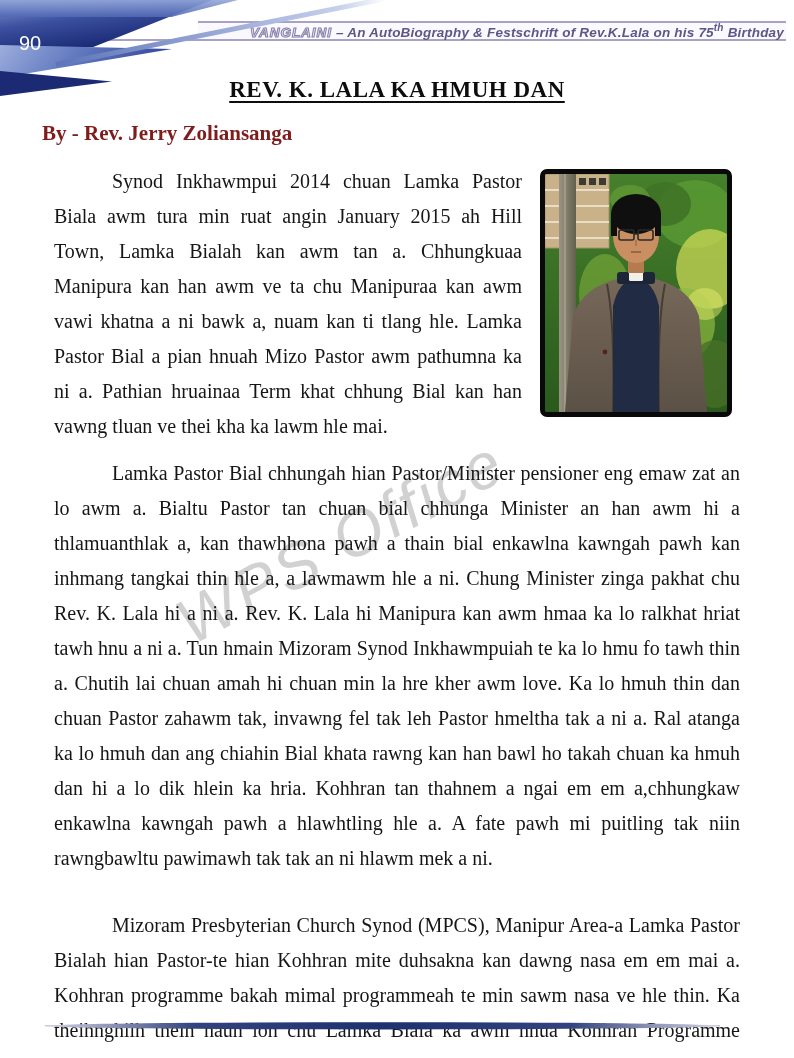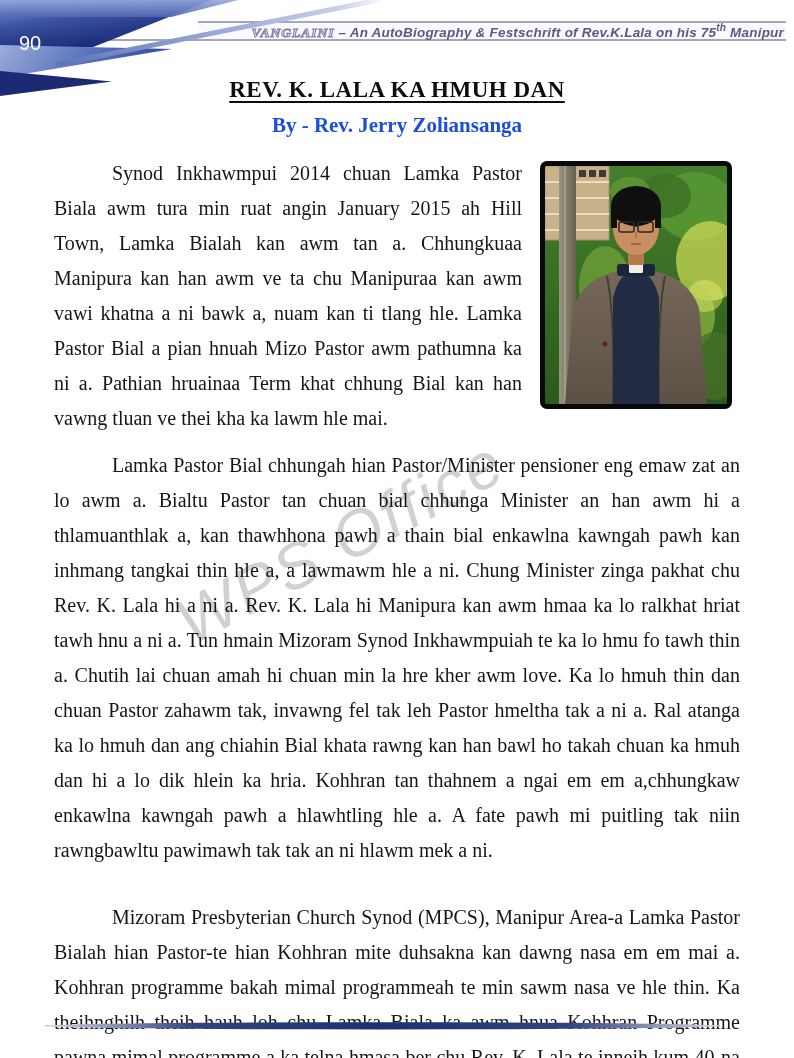--- a/index.html
+++ b/index.html
@@ -24,21 +24,20 @@
     font-style:italic;font-weight:bold;
     font-size:13.5px;color:#5d5787;letter-spacing:.2px;
     white-space:nowrap;
   }
   .hdr-text sup{font-size:10px;}
   .vang{
     color:#ece9f5;
     -webkit-text-stroke:1px #8781ac;
     text-shadow:0 0 1px #8781ac;
     letter-spacing:1px;
-    font-family:Liberation Serif, serif;
   }
   .c-band{position:absolute;left:0;top:0;width:212px;height:47px;
     background:linear-gradient(172deg,#8398d1 0%,#3a4f9e 38%,#15246e 85%);
     clip-path:polygon(0 0,100% 0,44% 100%,0 100%);}
   .c-band-hi{position:absolute;left:0;top:0;width:238px;height:17px;
     background:linear-gradient(#93a6d9,#5068b4);opacity:.9;
     clip-path:polygon(0 0,100% 0,72% 100%,0 100%);}
   .c-tri{position:absolute;left:0;top:45px;width:172px;height:33px;
     background:linear-gradient(130deg,#9cadDC 0%,#5d76bd 45%,#2a3c90 100%);
     clip-path:polygon(0 0,100% 12%,0 100%);}
@@ -68,22 +67,22 @@
   .content{position:absolute;left:42px;top:60px;width:710px;z-index:2;}
   .title{
     text-align:center;margin:17px 0 0 0;
     font-size:23px;font-weight:bold;color:#0d0d0d;
     letter-spacing:.5px;
     text-decoration:underline;
     text-decoration-thickness:2px;
     text-underline-offset:4px;
   }
   .byline{
-    text-align:center;margin:10px 0 0 0;
-    font-size:21px;font-weight:bold;color:#1d4ed8;
+    text-align:left;margin:18px 0 0 0;
+    font-size:21px;font-weight:bold;color:#7f1d1d;
   }
   .body-text{margin-top:18px;}
   .body-text p{
     margin:12px;
     font-size:20px;line-height:35px;
     color:#161616;
     text-align:justify;
     text-indent:58px;
   }
   .body-text p.p3{margin-top:32px;}
@@ -105,21 +104,21 @@
 </style>
 </head>
 <body>
 
 <div class="page">
 
   <div class="hdr">
     <div class="hdr-strip"></div>
     <div class="hdr-line hdr-line-top"></div>
     <div class="hdr-line hdr-line-bottom"></div>
-    <div class="hdr-text"><span class="vang">VANGLAINI</span><span> – An AutoBiography &amp; Festschrift of Rev.K.Lala on his 75</span><sup>th</sup><span> Manipur</span></div>
+    <div class="hdr-text"><span class="vang">VANGLAINI</span><span> – An AutoBiography &amp; Festschrift of Rev.K.Lala on his 75</span><sup>th</sup><span> Birthday</span></div>
     <div class="c-band"></div>
     <div class="c-band-hi"></div>
     <div class="c-tri"></div>
     <div class="c-sliver"></div>
     <div class="c-streak"></div>
     <div class="pageno">90</div>
   </div>
 
   <div class="watermark">WPS Office</div>
 

